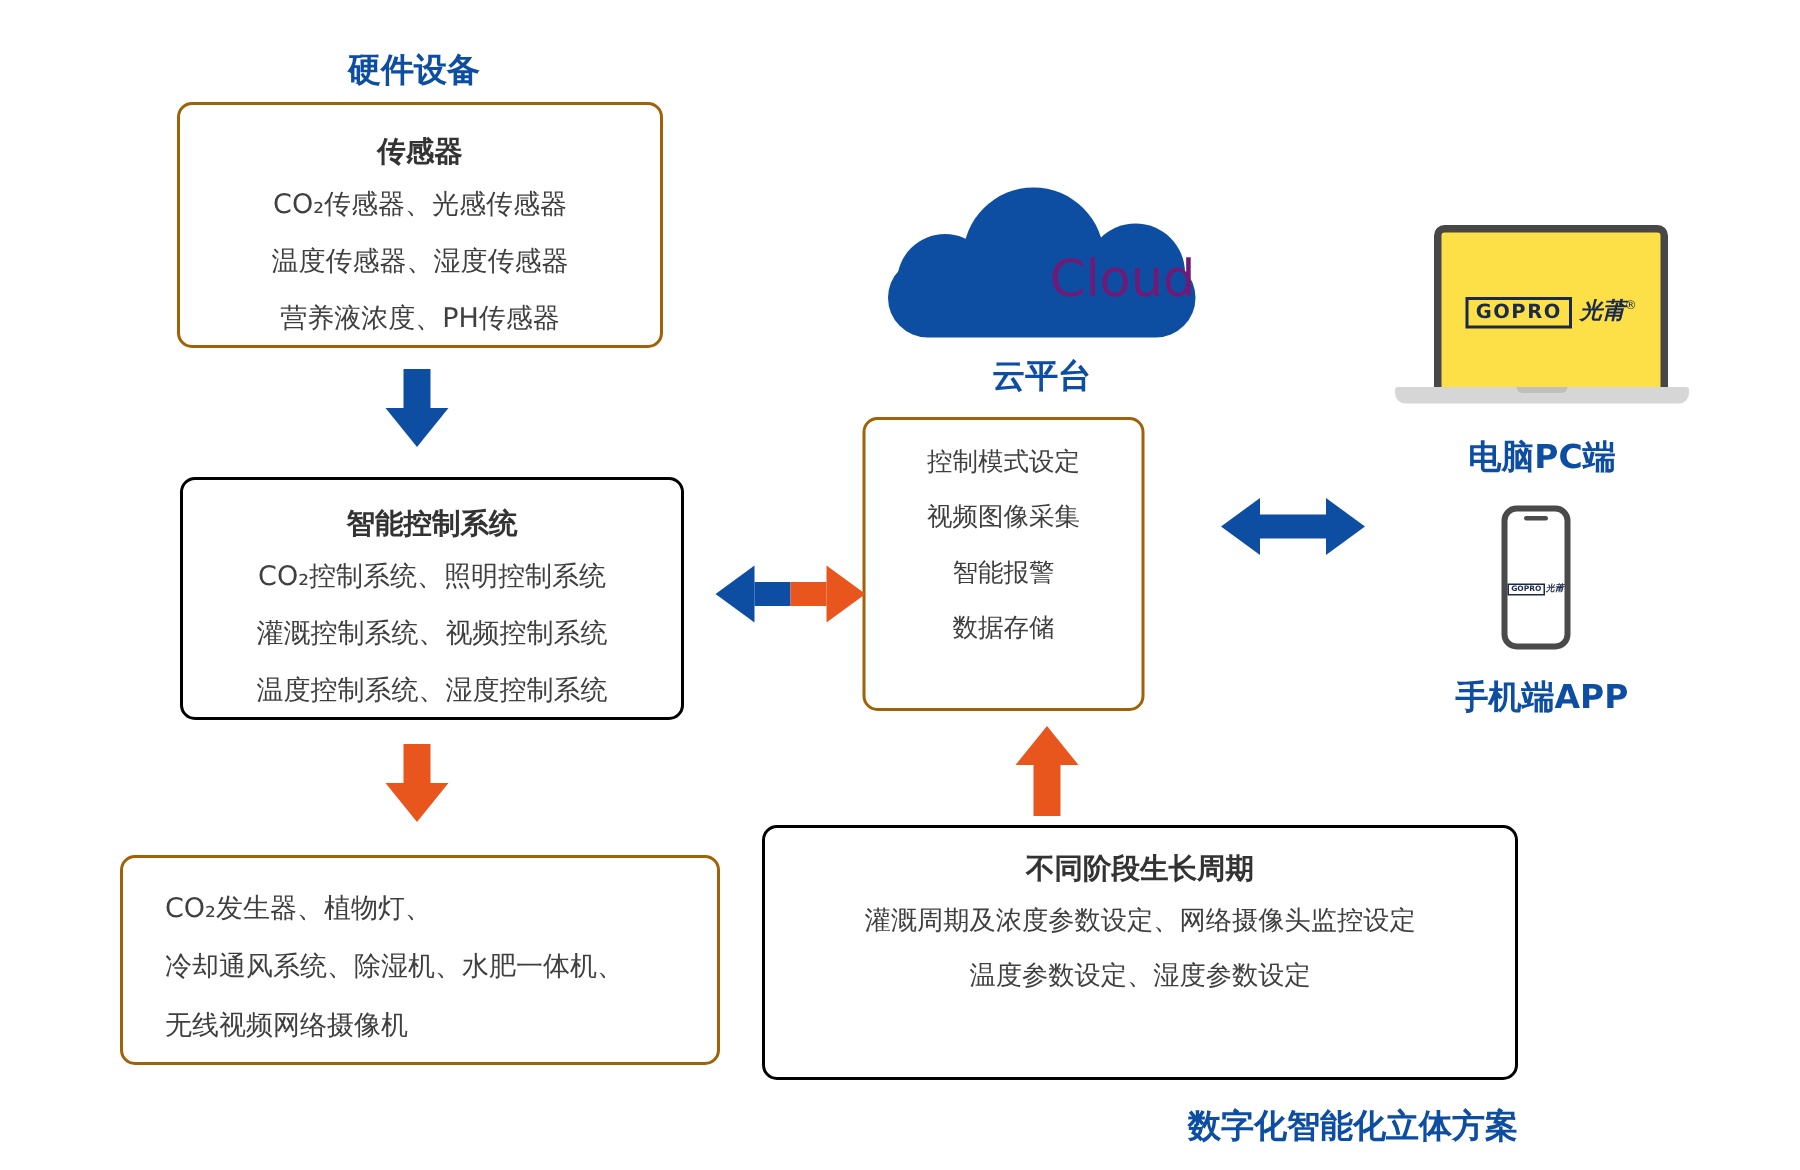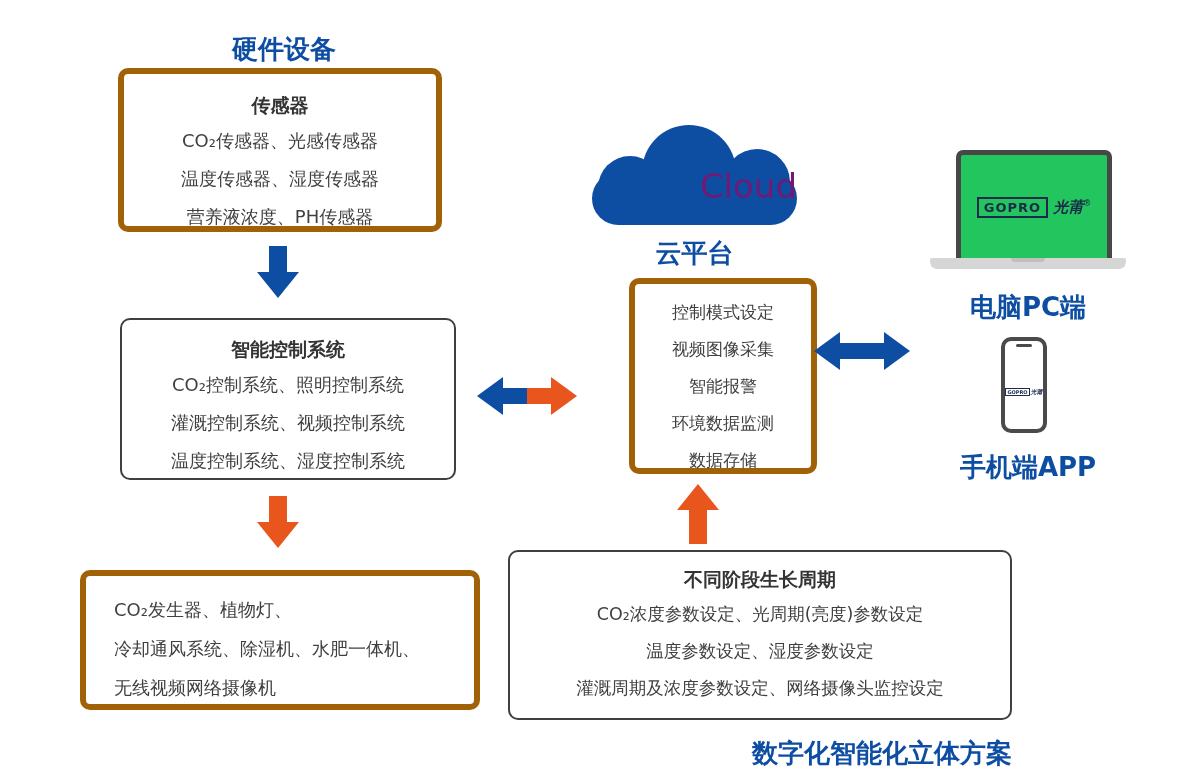--- a/index.html
+++ b/index.html
@@ -12,48 +12,48 @@
   }
   
   .box{
     position:absolute;
     border-radius:10px;
     background:#ffffff;
     box-sizing:border-box;
     text-align:center;
     color:#3d3d3d;
   }
-  .box.blue{border:6px solid #a16207;}
-  .box.orange{border:2px solid #404040;}
+  .box.blue{border:2px solid #a16207;}
+  .box.orange{border:2px solid #000000;}
   .box-title{
     font-weight:bold;
     color:#333333;
     font-size:19px;
     line-height:34px;
   }
   .box-line{
     font-size:18px;
     line-height:38px;
     color:#3f3f3f;
     white-space:nowrap;
   }
   .blue-label{
     position:absolute;
     color:#0d4ea3;
     font-weight:bold;
-    font-size:26px;
+    font-size:22px;
     text-align:center;
     white-space:nowrap;
   }
   
   .sensor-box{left:118px;top:68px;width:324px;height:164px;padding-top:14px;}
   .control-box{left:120px;top:318px;width:336px;height:162px;padding-top:12px;}
   .devices-box{left:80px;top:570px;width:400px;height:140px;text-align:left;padding:14px 0 0 28px;}
   .devices-box .box-line{line-height:39px;}
-  .platform-box{left:629px;top:278px;width:188px;height:196px;padding-top:10px;}
+  .platform-box{left:575px;top:278px;width:188px;height:196px;padding-top:10px;}
   .platform-box .box-line{font-size:17px;line-height:37px;}
   .growth-box{left:508px;top:550px;width:504px;height:170px;padding-top:10px;}
   .growth-box .box-line{font-size:17.5px;line-height:37px;}
   
   .v-arrow{position:absolute;width:42px;display:flex;flex-direction:column;align-items:center;}
   .v-arrow .shaft{width:18px;height:26px;}
   .v-arrow .head-down{width:0;height:0;border-left:21px solid transparent;border-right:21px solid transparent;border-top:26px solid #0d4ea3;}
   .v-arrow.orange .head-down{border-top-color:#e8561e;}
   .v-arrow .head-up{width:0;height:0;border-left:21px solid transparent;border-right:21px solid transparent;border-bottom:26px solid #e8561e;}
   .v-arrow .shaft.blue{background:#0d4ea3;}
@@ -72,21 +72,21 @@
   .cloud .lobe.l2{left:50px;top:3px;width:94px;height:94px;}
   .cloud .lobe.l3{left:132px;top:27px;width:66px;height:66px;}
   .cloud .base{position:absolute;left:0;top:50px;width:205px;height:53px;background:#0d4ea3;border-radius:27px;}
   .cloud .cloud-text{
     position:absolute;left:0;right:0;top:44px;
     text-align:right;color:#701a75;font-size:34px;font-weight:normal;
   }
   
   .laptop-screen{
     position:absolute;left:956px;top:150px;width:146px;height:103px;
-    border:5px solid #474747;border-radius:7px 7px 0 0;background:#22c55e;
+    border:5px solid #474747;border-radius:7px 7px 0 0;background:#fde047;
     display:flex;align-items:center;justify-content:center;box-sizing:content-box;
   }
   .laptop-base{
     position:absolute;left:930px;top:258px;width:196px;height:11px;
     background:#d6d6d6;border-radius:2px 2px 7px 7px;
   }
   .laptop-base .notch{position:absolute;left:50%;transform:translateX(-50%);top:0;width:34px;height:4px;background:#bfbfbf;border-radius:0 0 4px 4px;}
   .logo{white-space:nowrap;color:#1b2a4a;}
   .logo .brand{border:2px solid #1b2a4a;padding:1px 5px;font-weight:bold;font-size:13px;letter-spacing:1px;}
   .logo .cn{font-size:15px;font-weight:bold;font-style:italic;margin-left:5px;font-family:"DejaVu Serif","Liberation Serif",serif;}
@@ -143,21 +143,20 @@
     <div class="lobe l3"></div>
     <div class="base"></div>
     <div class="cloud-text">Cloud</div>
   </div>
   <div class="blue-label" style="left:592px;top:236px;width:205px;">云平台</div>
 
   <div class="box blue platform-box">
     <div class="box-line">控制模式设定</div>
     <div class="box-line">视频图像采集</div>
     <div class="box-line">智能报警</div>
-    <div class="box-line">环境数据监测</div>
     <div class="box-line">数据存储</div>
   </div>
 
   <div class="h-arrow" style="left:477px;top:377px;">
     <div class="hl"></div>
     <div class="seg blue" style="width:24px;"></div>
     <div class="seg orange" style="width:24px;"></div>
     <div class="hr orange"></div>
   </div>
 
@@ -167,23 +166,22 @@
     <div class="hr"></div>
   </div>
 
   <div class="v-arrow orange" style="left:677px;top:484px;">
     <div class="head-up"></div>
     <div class="shaft orange" style="height:34px;"></div>
   </div>
 
   <div class="box orange growth-box">
     <div class="box-title">不同阶段生长周期</div>
-    <div class="box-line">CO₂浓度参数设定、光周期(亮度)参数设定</div>
+    <div class="box-line">灌溉周期及浓度参数设定、网络摄像头监控设定</div>
     <div class="box-line">温度参数设定、湿度参数设定</div>
-    <div class="box-line">灌溉周期及浓度参数设定、网络摄像头监控设定</div>
   </div>
 
   <div class="blue-label" style="left:508px;top:736px;width:504px;text-align:right;">数字化智能化立体方案</div>
 
   <div class="laptop-screen">
     <div class="logo">
       <span class="brand">GOPRO</span><span class="cn">光莆</span><span class="reg">®</span>
     </div>
   </div>
   <div class="laptop-base">

